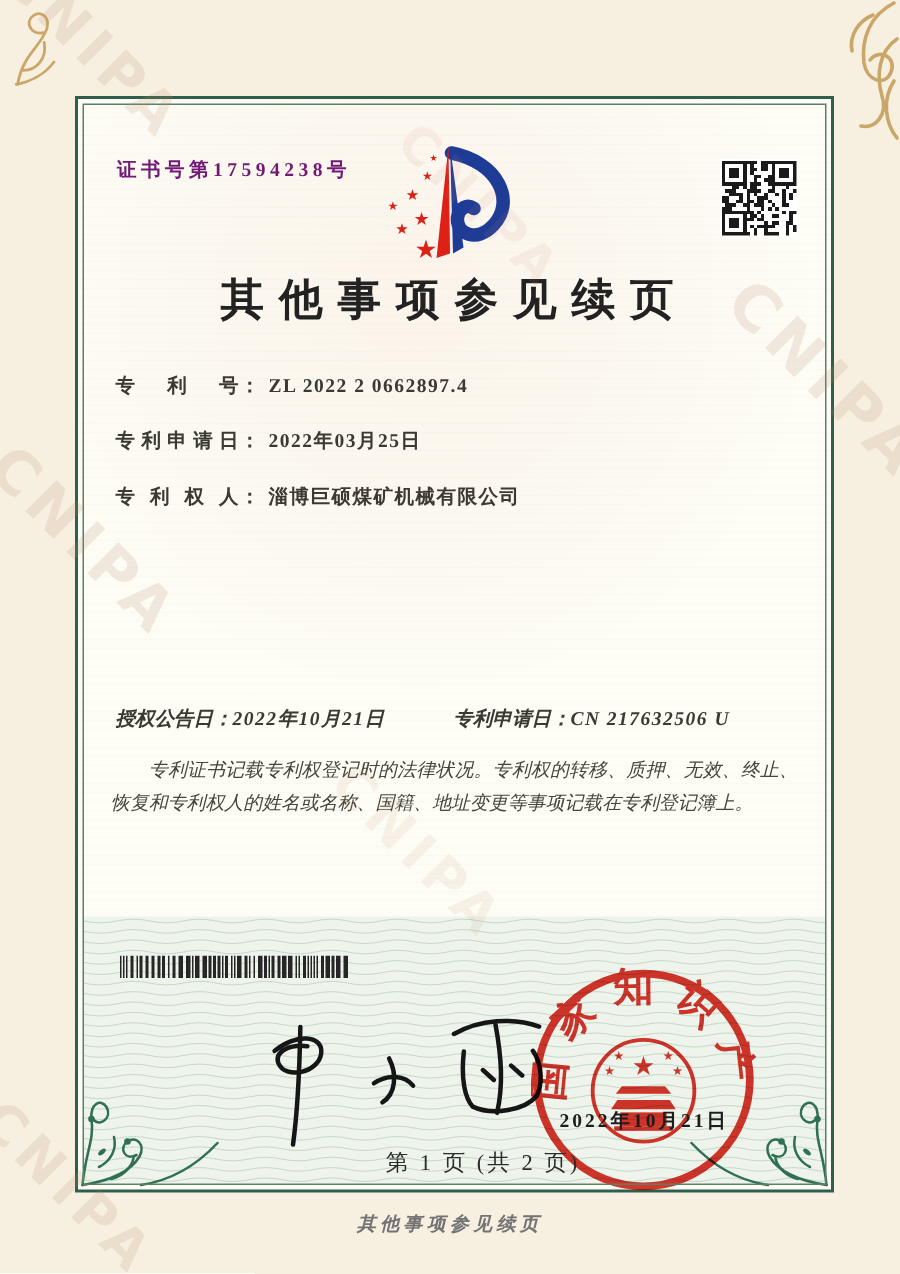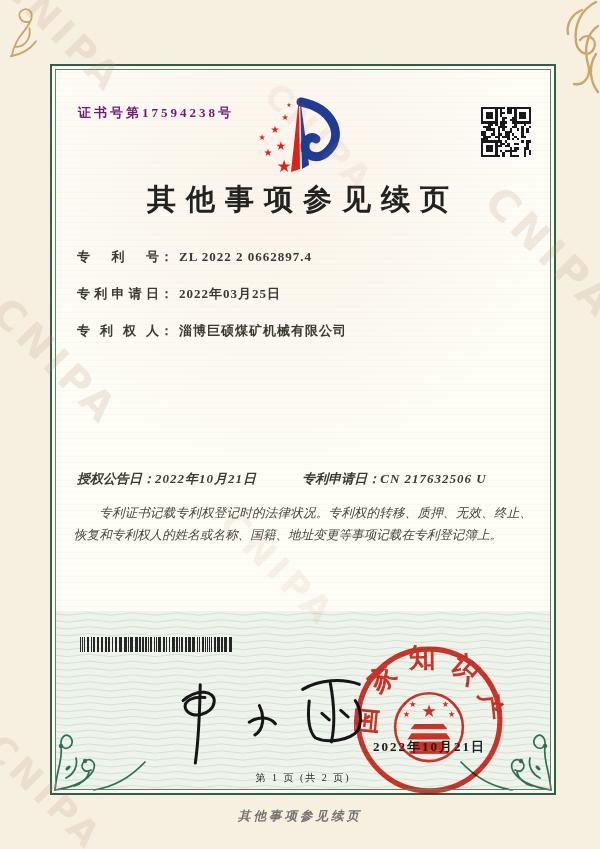--- a/index.html
+++ b/index.html
@@ -44,21 +44,21 @@
   .barcode{position:absolute;left:28px;top:571px;width:158px;height:15px;z-index:3;}
   .signer{position:absolute;left:38px;top:630px;z-index:3;font-size:14px;font-weight:700;
           color:#232323;letter-spacing:4px;line-height:33px;}
   .signature{position:absolute;left:112px;top:603px;width:215px;height:95px;z-index:3;
              transform:rotate(-3deg);}
   .seal{position:absolute;left:302px;top:579px;width:150px;height:150px;z-index:3;
         opacity:.93;mix-blend-mode:multiply;}
   .seal-date{position:absolute;left:295px;top:672px;width:165px;text-align:center;z-index:4;
              font-size:13px;font-weight:700;letter-spacing:2px;color:#1d1d1d;}
   .page-info{position:absolute;left:0;bottom:8px;width:100%;text-align:center;z-index:4;
-             font-size:10px;letter-spacing:2px;color:#2c2c2c;}
+             font-size:15px;letter-spacing:2px;color:#2c2c2c;padding-left:19px;}
   .footer-note{position:absolute;left:0;top:808px;width:100%;text-align:center;
                font-size:12.5px;font-style:italic;letter-spacing:3px;color:#737373;
                font-weight:600;z-index:2;}
 </style>
 </head>
 <body>
 
 <div class="stage">
 
   <span class="wm" style="left:-14px;top:10px;font-size:38px;">CNIPA</span>

